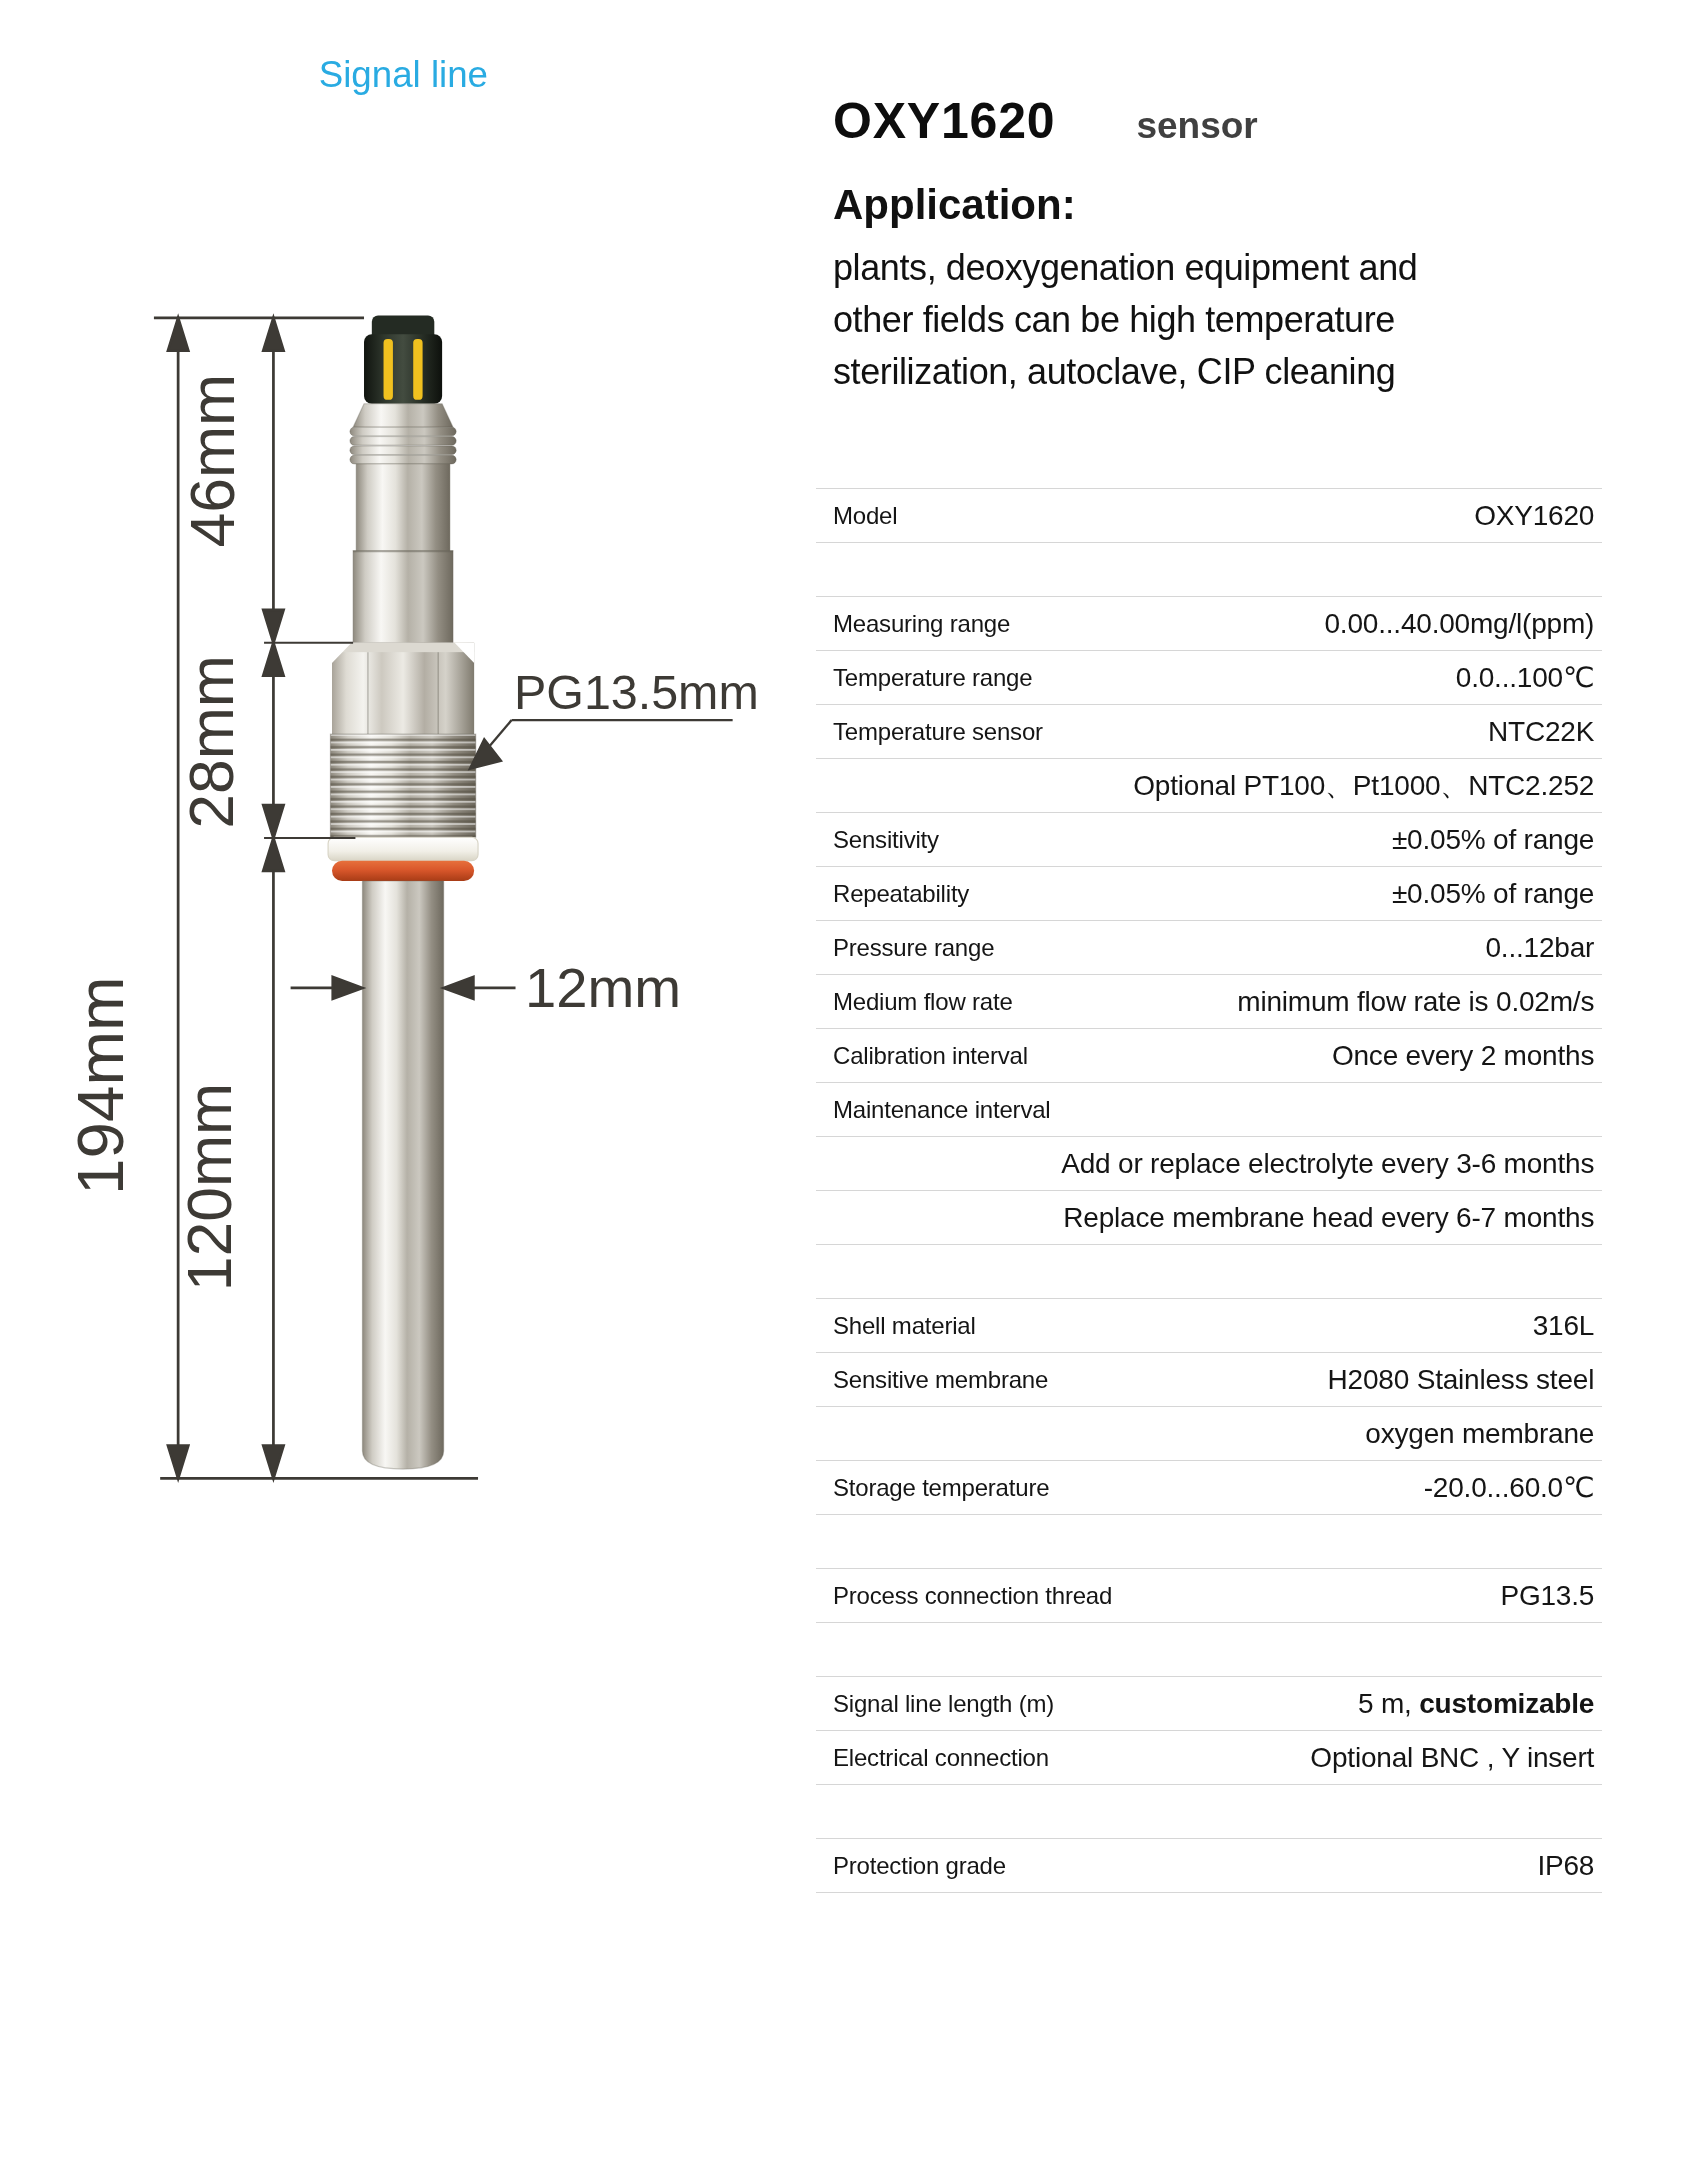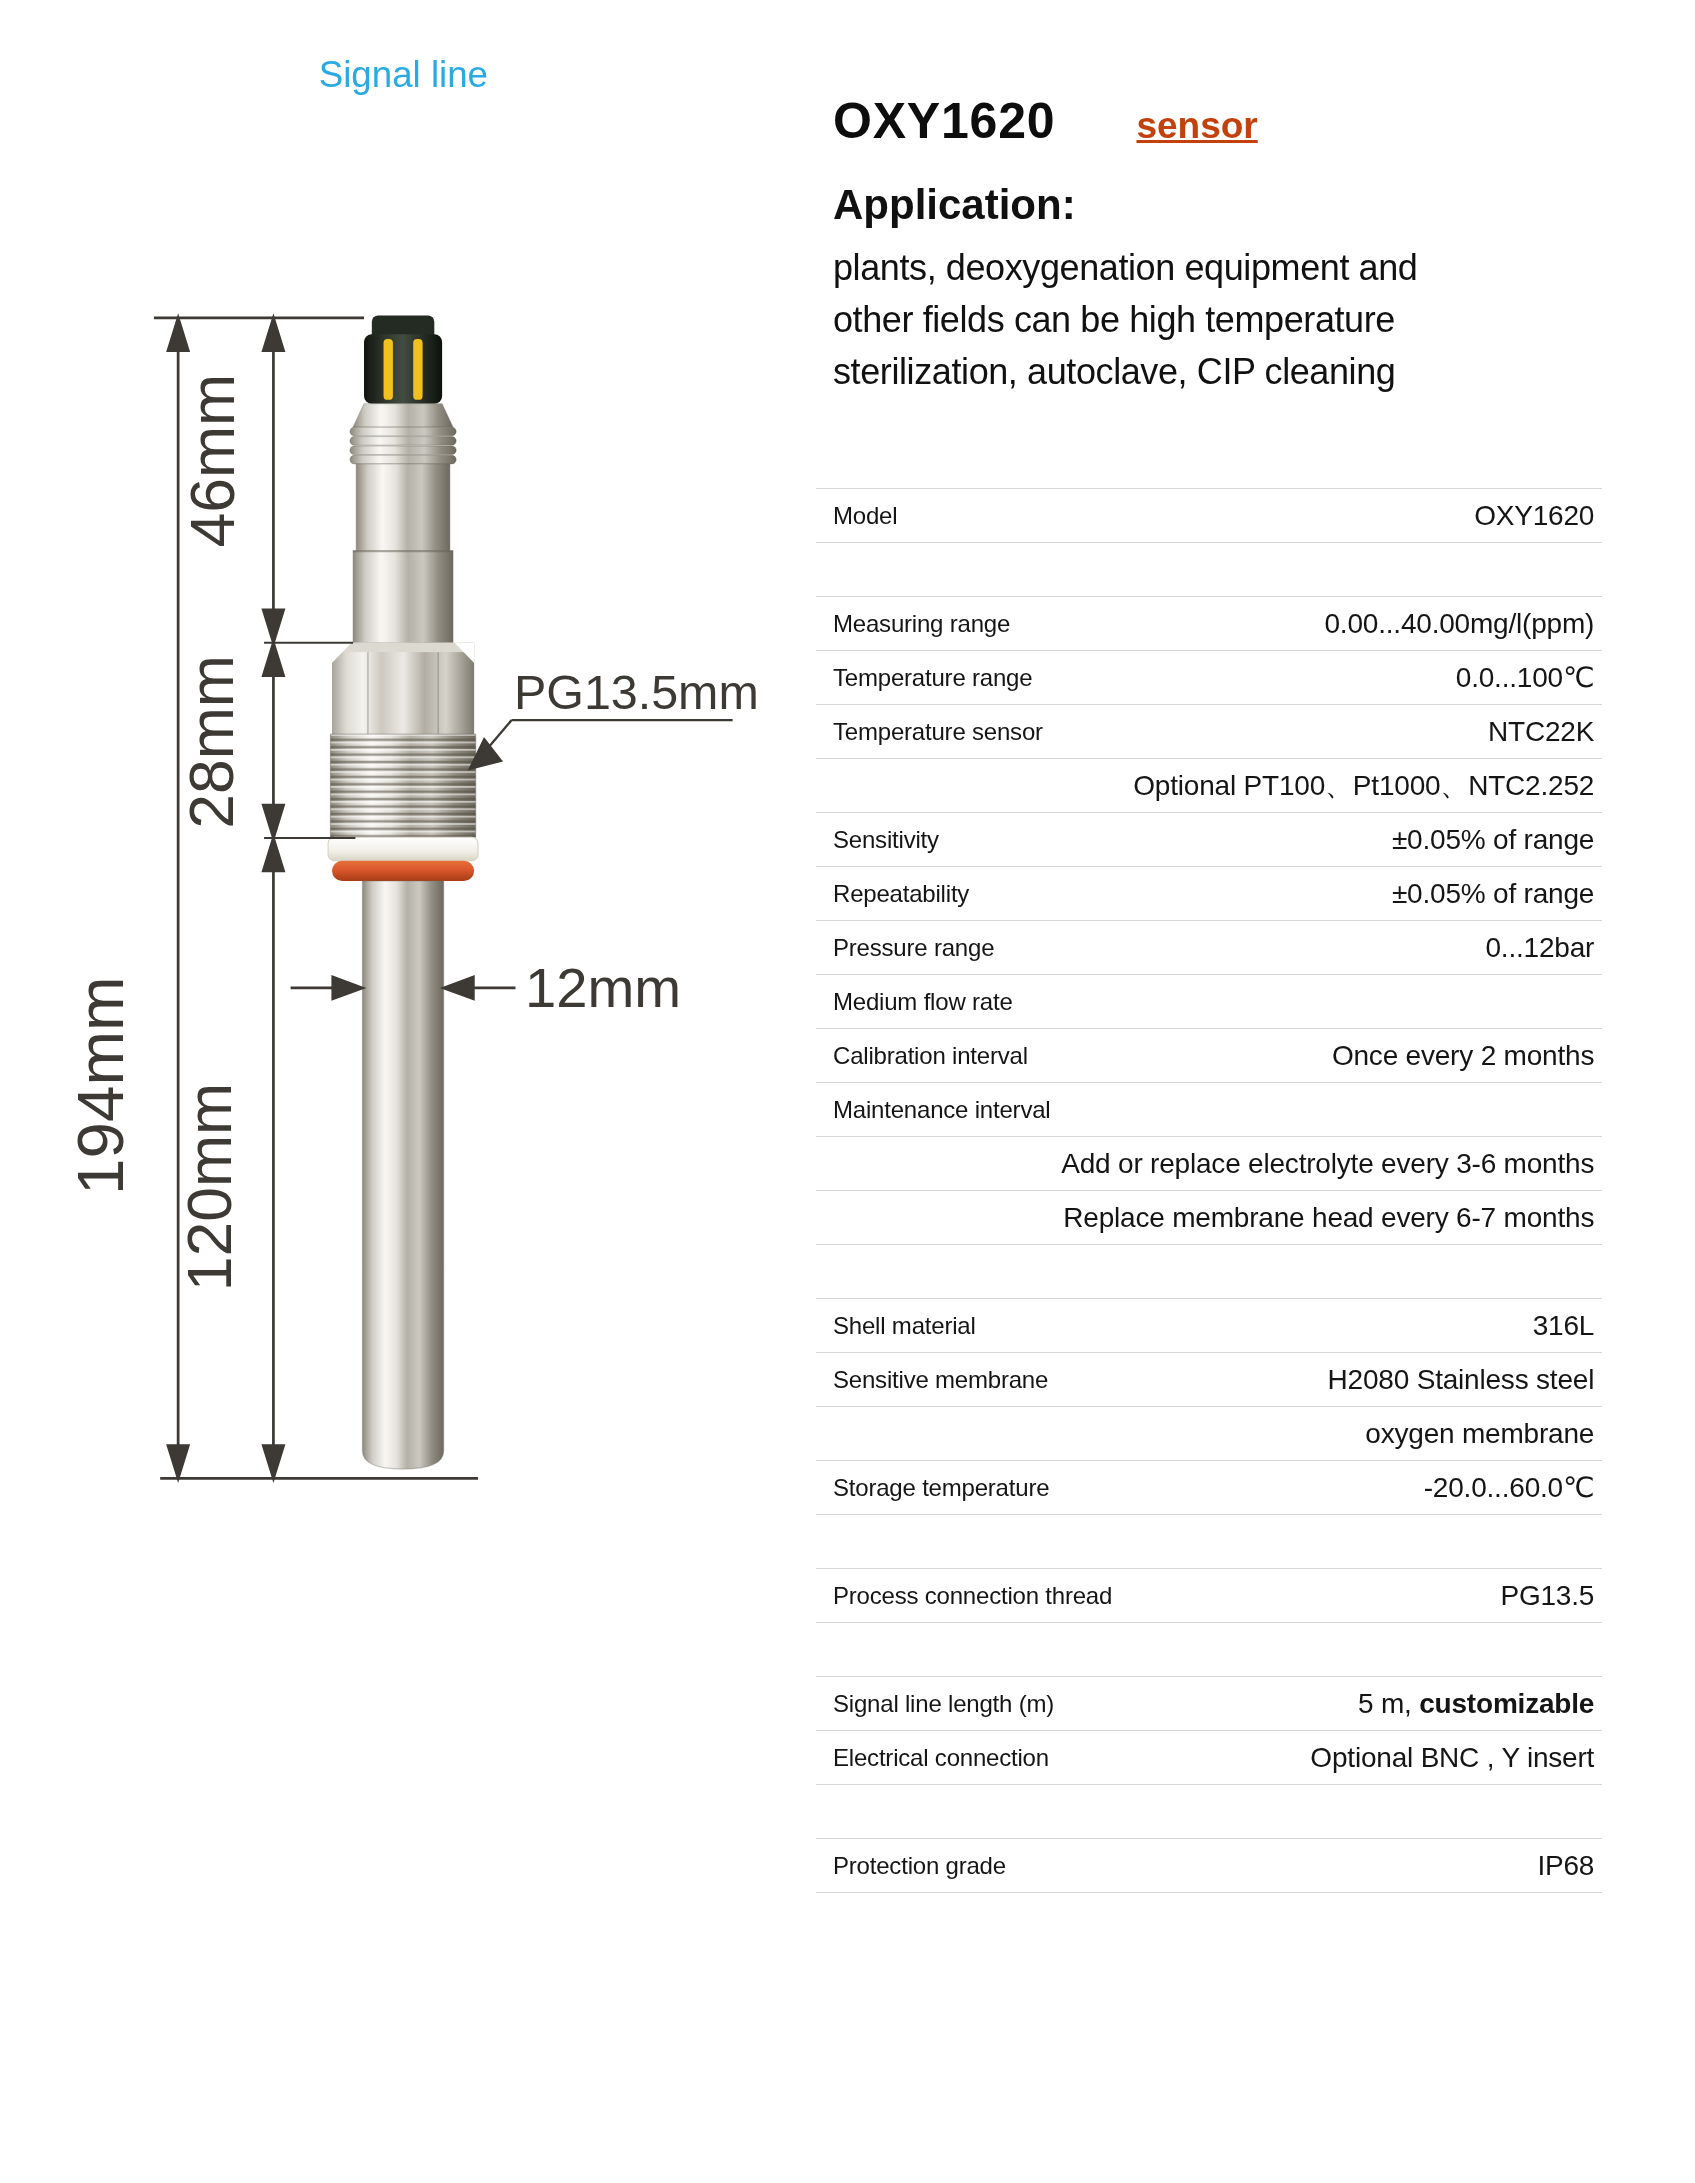--- a/index.html
+++ b/index.html
@@ -2,21 +2,21 @@
 <html style="font-size:12.5px"><head>
 <meta charset="utf-8">
 <style>
   html,body{margin:0;padding:0;}
   body{width:1696px;height:2183px;background:#ffffff;font-family:"Liberation Sans","DejaVu Sans",sans-serif;color:#161616;}
   .page{position:relative;width:1696px;height:2101px;overflow:hidden;background:#fff;}
 
   
   .title-block{position:absolute;left:833px;top:92px;display:flex;align-items:baseline;gap:81px;}
   .title{font-size:50px;font-weight:800;letter-spacing:0.8px;color:#0d0d0d;}
-  .subtitle{font-size:37px;font-weight:700;color:#c2410c;text-decoration:underline;}
+  .subtitle{font-size:37px;font-weight:700;color:#404040;}
 
   .application{position:absolute;left:833px;top:181px;width:862px;}
   .app-heading{font-size:42px;font-weight:700;color:#111;margin-bottom:12.5px;}
   .app-line{font-size:36px;line-height:52px;color:#111;letter-spacing:-0.4px;white-space:nowrap;}
 
   .spec-table{position:absolute;left:816px;top:488px;width:786px;border-top:1.6px solid #d6d6d6;}
   .spec-row{height:53px;border-bottom:1.6px solid #d6d6d6;display:flex;align-items:center;padding:0 7.8px 0 17px;}
   .spec-row .label{font-size:24px;color:#151515;letter-spacing:-0.2px;white-space:nowrap;}
   .spec-row .value{flex:1;text-align:right;font-size:28px;color:#151515;letter-spacing:-0.2px;white-space:nowrap;}
   .spec-row .value .value-bold{font-weight:700;}
@@ -211,20 +211,21 @@
       <div class="spec-row">
         <div class="label">Repeatability</div>
         <div class="value"><span>±0.05% of range</span></div>
       </div>
       <div class="spec-row">
         <div class="label">Pressure range</div>
         <div class="value"><span>0...12bar</span></div>
       </div>
       <div class="spec-row">
         <div class="label">Medium flow rate</div>
+        <div class="value"><span>minimum flow rate is 0.02m/s</span></div>
       </div>
       <div class="spec-row">
         <div class="label">Calibration interval</div>
         <div class="value"><span>Once every 2 months</span></div>
       </div>
       <div class="spec-row">
         <div class="label">Maintenance interval</div>
         <div class="value"><span></span></div>
       </div>
       <div class="spec-row">

